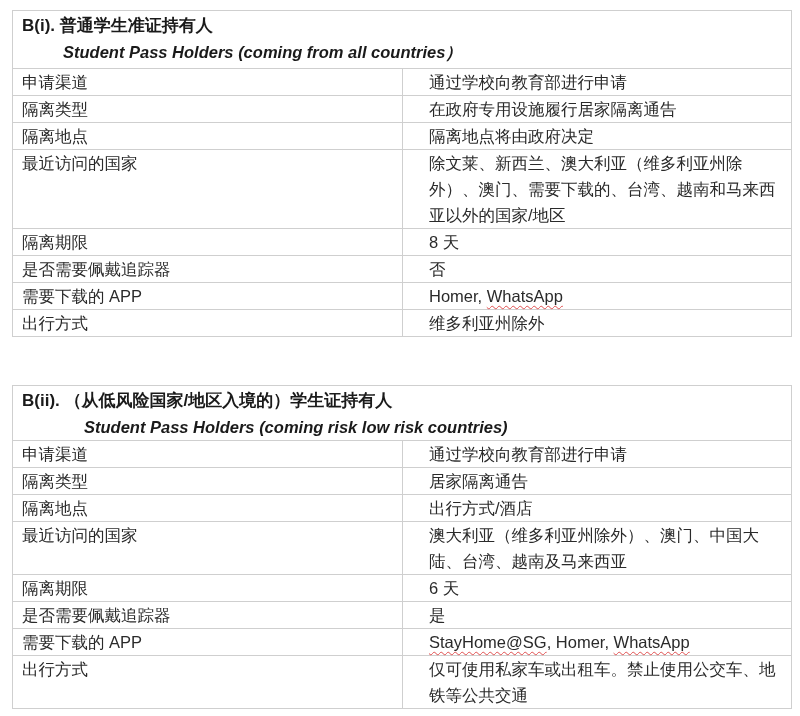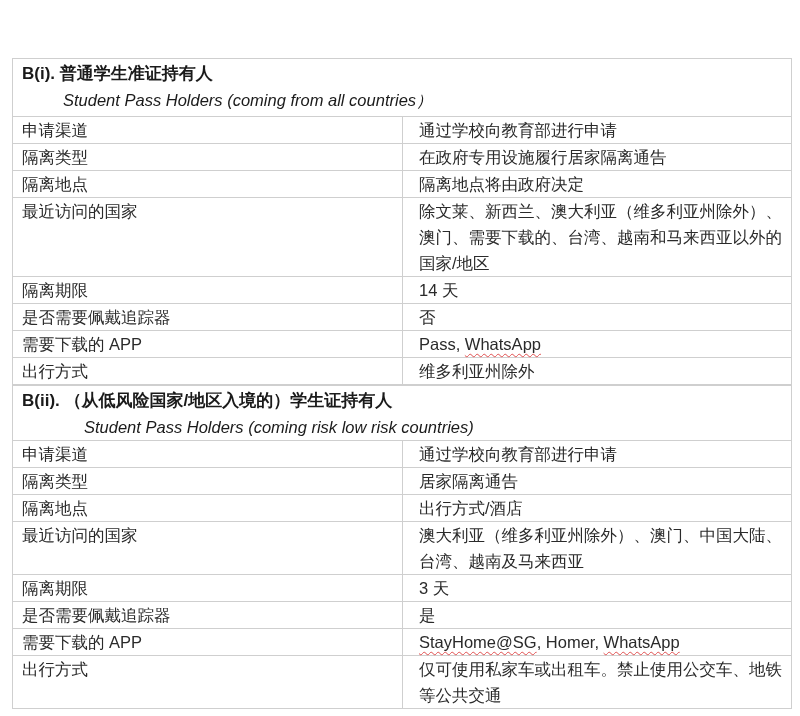--- a/index.html
+++ b/index.html
@@ -24,43 +24,43 @@
     }
     .doc-table td {
       border: 1px solid #cfcfcf;
       padding: 0 0 0 9px;
       vertical-align: top;
       font-size: 16.5px;
       line-height: 26px;
       color: #2a2a2a;
     }
     .doc-table td.val {
-      padding-left: 16px;
+      padding-left: 26px;
     }
     .doc-table col.c1 { width: 390px; }
     .doc-table col.c2 { width: 389px; }
     .hdr-cell {
       padding: 2px 0 0 9px !important;
     }
     .hdr-title {
       font-weight: bold;
       font-size: 17px;
       line-height: 26px;
       color: #1a1a1a;
       display: block;
     }
     .hdr-sub {
-      font-weight: normal;
+      font-weight: bold;
       font-style: italic;
       font-size: 16.5px;
       line-height: 26px;
       color: #1a1a1a;
       display: block;
     }
-    #table1 { top: 10px; margin-top: 48px; }
+    #table1 { top: 10px; }
     #table1 .hdr-sub { padding-left: 41px; }
     #table1 .hdr-row td { height: 55px; }
     #table2 { top: 385px; }
     #table2 .hdr-sub { padding-left: 62px; }
     #table2 .hdr-row td { height: 50px; }
     .row td { height: 26px; }
     .row.tall3 td { height: 78px; }
     .row.tall2 td { height: 52px; }
     .spell {
       text-decoration: underline wavy #e05050;
@@ -94,29 +94,29 @@
   <tr class="row">
     <td>隔离地点</td>
     <td class="val">隔离地点将由政府决定</td>
   </tr>
   <tr class="row tall3">
     <td>最近访问的国家</td>
     <td class="val">除文莱、新西兰、澳大利亚（维多利亚州除外）、澳门、需要下载的、台湾、越南和马来西亚以外的国家/地区</td>
   </tr>
   <tr class="row">
     <td>隔离期限</td>
-    <td class="val">14 天</td>
+    <td class="val">8 天</td>
   </tr>
   <tr class="row">
     <td>是否需要佩戴追踪器</td>
     <td class="val">否</td>
   </tr>
   <tr class="row">
     <td>需要下载的 APP</td>
-    <td class="val"><span>Pass, </span><span class="spell">WhatsApp</span></td>
+    <td class="val"><span>Homer, </span><span class="spell">WhatsApp</span></td>
   </tr>
   <tr class="row">
     <td>出行方式</td>
     <td class="val">维多利亚州除外</td>
   </tr>
 </tbody>
   </table>
 
 <table class="doc-table" id="table2">
   <colgroup>
@@ -141,21 +141,21 @@
   <tr class="row">
     <td>隔离地点</td>
     <td class="val">出行方式/酒店</td>
   </tr>
   <tr class="row tall2">
     <td>最近访问的国家</td>
     <td class="val">澳大利亚（维多利亚州除外）、澳门、中国大陆、台湾、越南及马来西亚</td>
   </tr>
   <tr class="row">
     <td>隔离期限</td>
-    <td class="val">3 天</td>
+    <td class="val">6 天</td>
   </tr>
   <tr class="row">
     <td>是否需要佩戴追踪器</td>
     <td class="val">是</td>
   </tr>
   <tr class="row">
     <td>需要下载的 APP</td>
     <td class="val"><span class="spell">StayHome@SG</span><span>, Homer, </span><span class="spell">WhatsApp</span></td>
   </tr>
   <tr class="row tall2">

